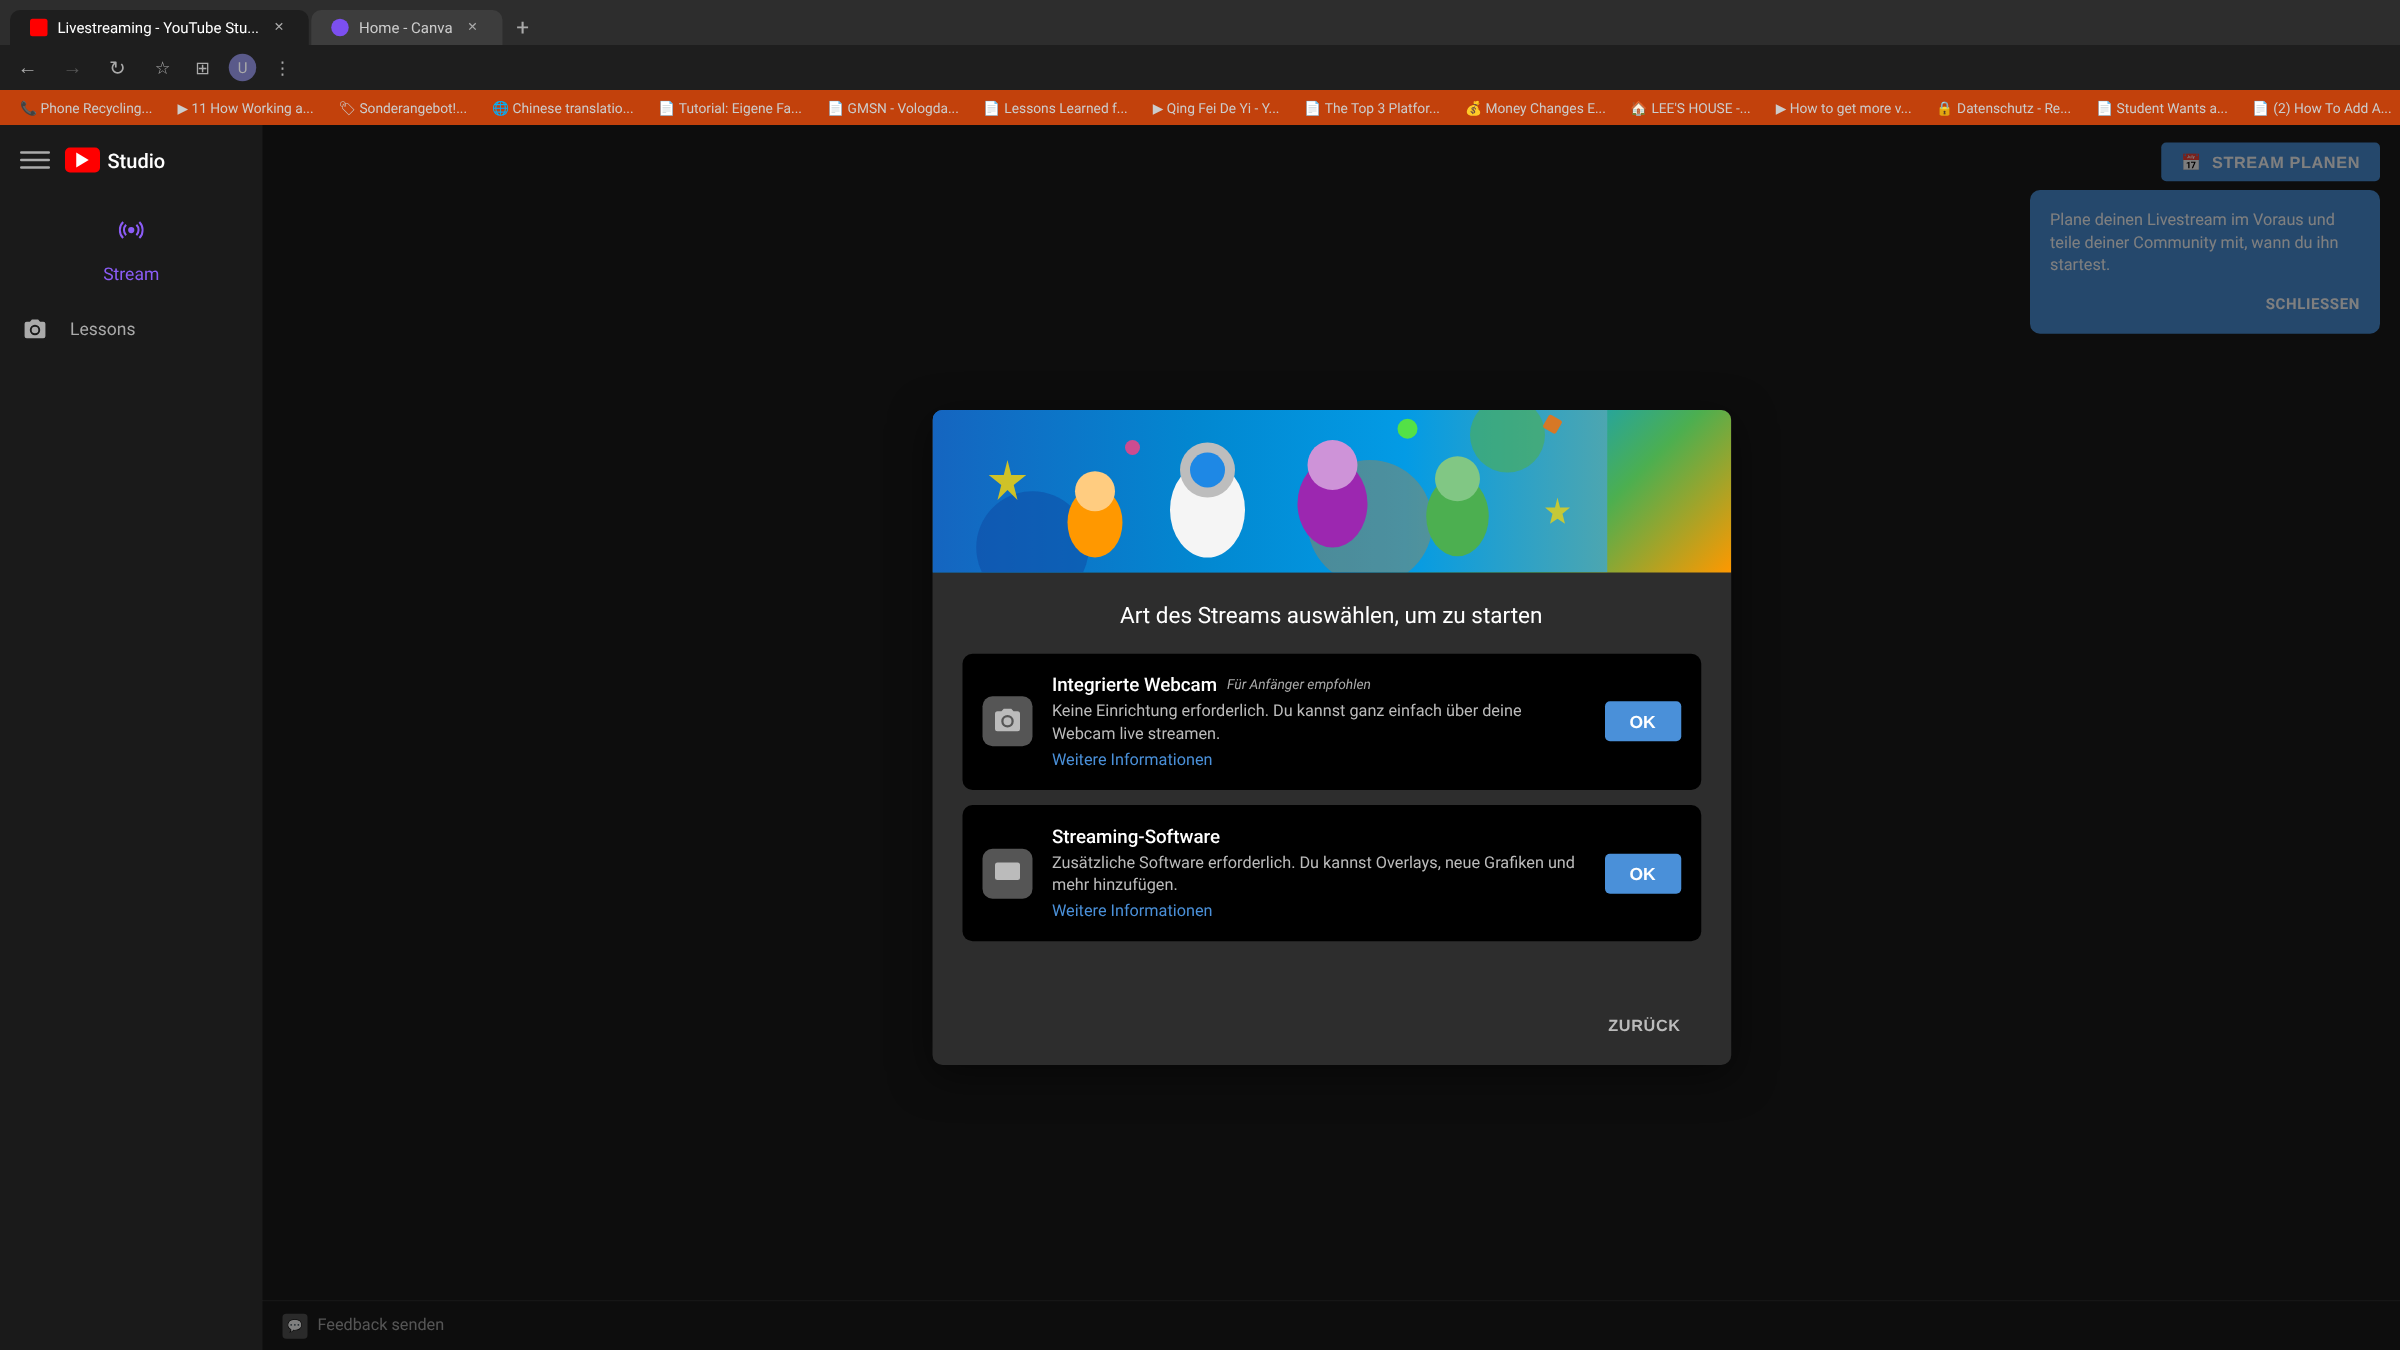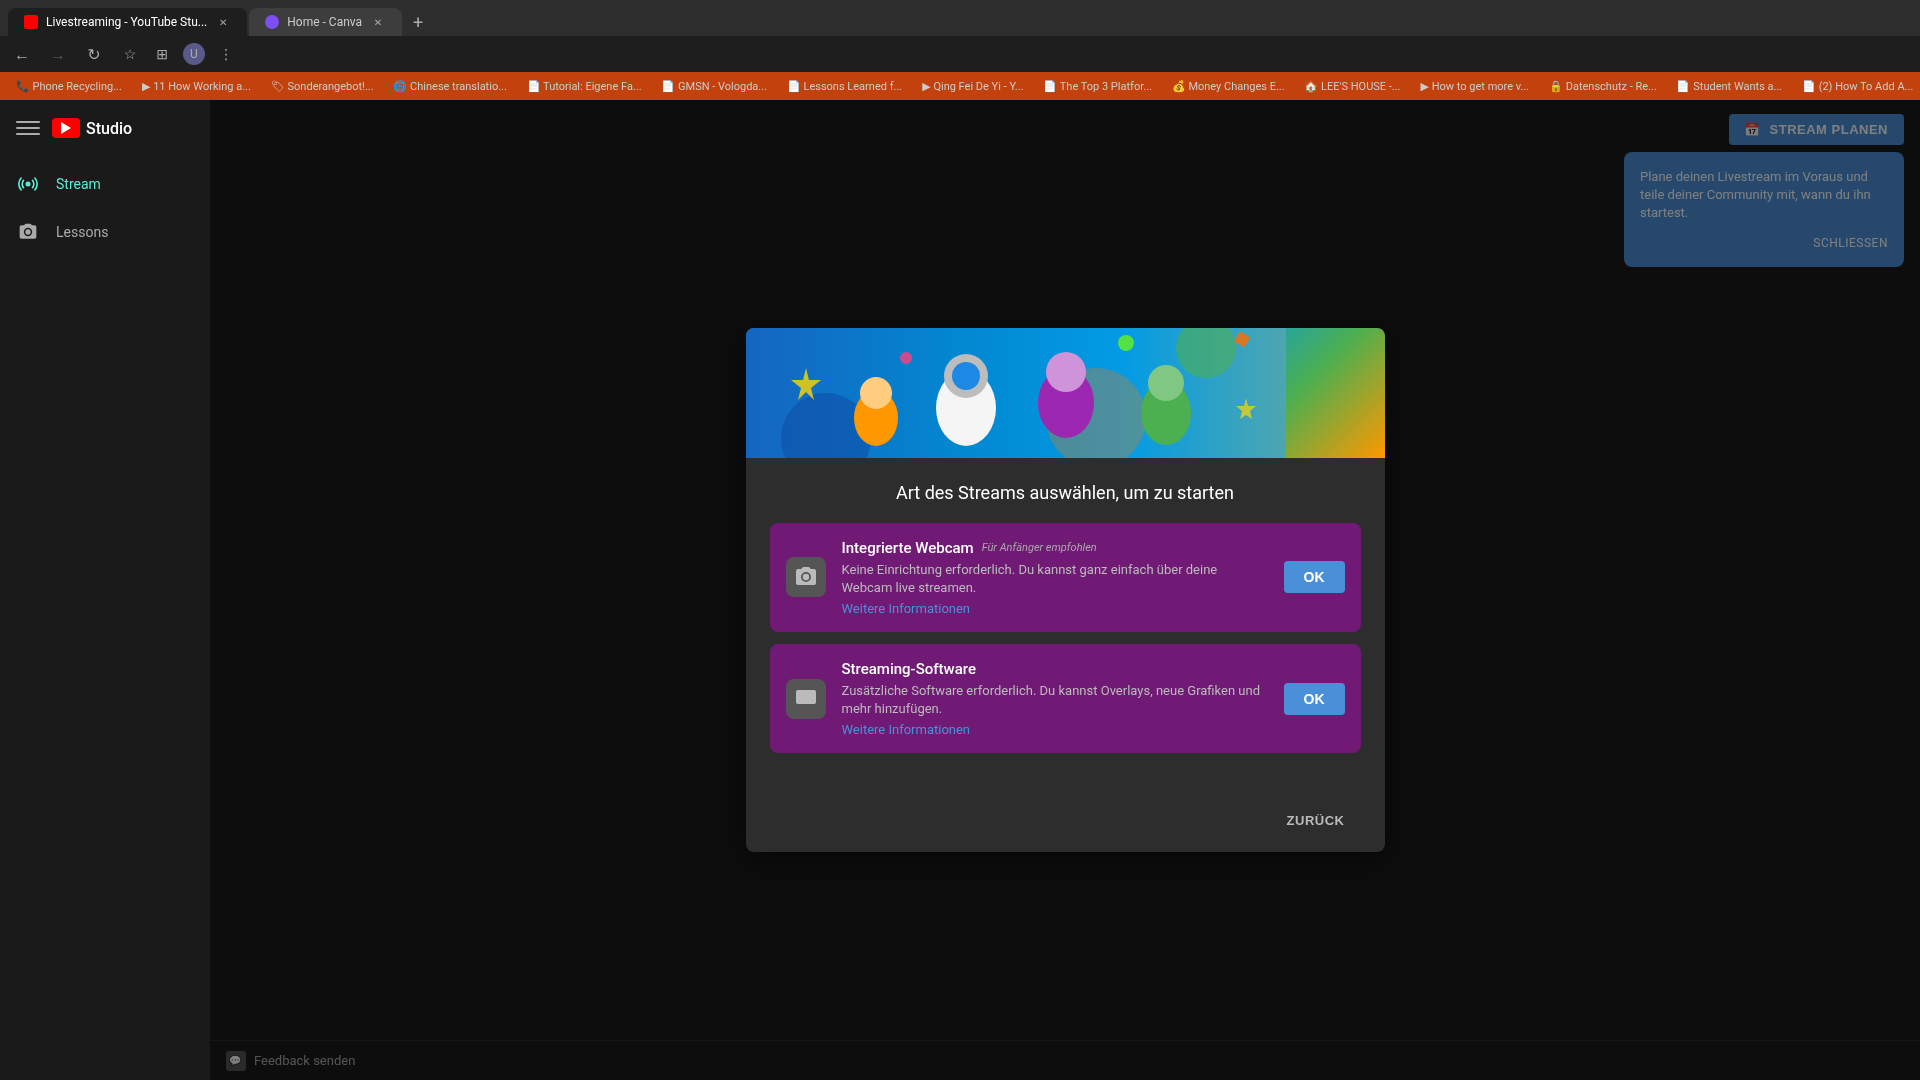--- a/index.html
+++ b/index.html
@@ -202,21 +202,22 @@
       display: flex;
       align-items: center;
       padding: 12px 16px;
       gap: 16px;
       cursor: pointer;
       color: #aaa;
       font-size: 14px;
       border-radius: 4px;
     }
     .sidebar-nav-item.active {
-      color: #5eead4;
+      color: #8b5cf6;
+      flex-direction: column;
     }
     .nav-item-icon {
       width: 24px;
       height: 24px;
       display: flex;
       align-items: center;
       justify-content: center;
       font-size: 18px;
     }
 
@@ -242,21 +243,21 @@
       color: #fff;
       font-size: 13px;
       line-height: 1.4;
       z-index: 10;
     }
     .tooltip-close-btn {
       display: block;
       text-align: right;
       margin-top: 12px;
       font-size: 12px;
-      font-weight: 400;
+      font-weight: 700;
       letter-spacing: 0.5px;
       cursor: pointer;
       color: #fff;
     }
 
     
     .stream-plan-btn {
       position: absolute;
       top: 14px;
       right: 16px;
@@ -307,21 +308,21 @@
     .modal-title {
       text-align: center;
       font-size: 18px;
       color: #fff;
       margin-bottom: 20px;
       font-weight: 400;
     }
 
     
     .option-card {
-      background: #701a75;
+      background: #000000;
       border-radius: 8px;
       padding: 16px;
       margin-bottom: 12px;
       display: flex;
       align-items: center;
       gap: 16px;
       justify-content: flex-end;
     }
     .option-icon {
       width: 40px;

